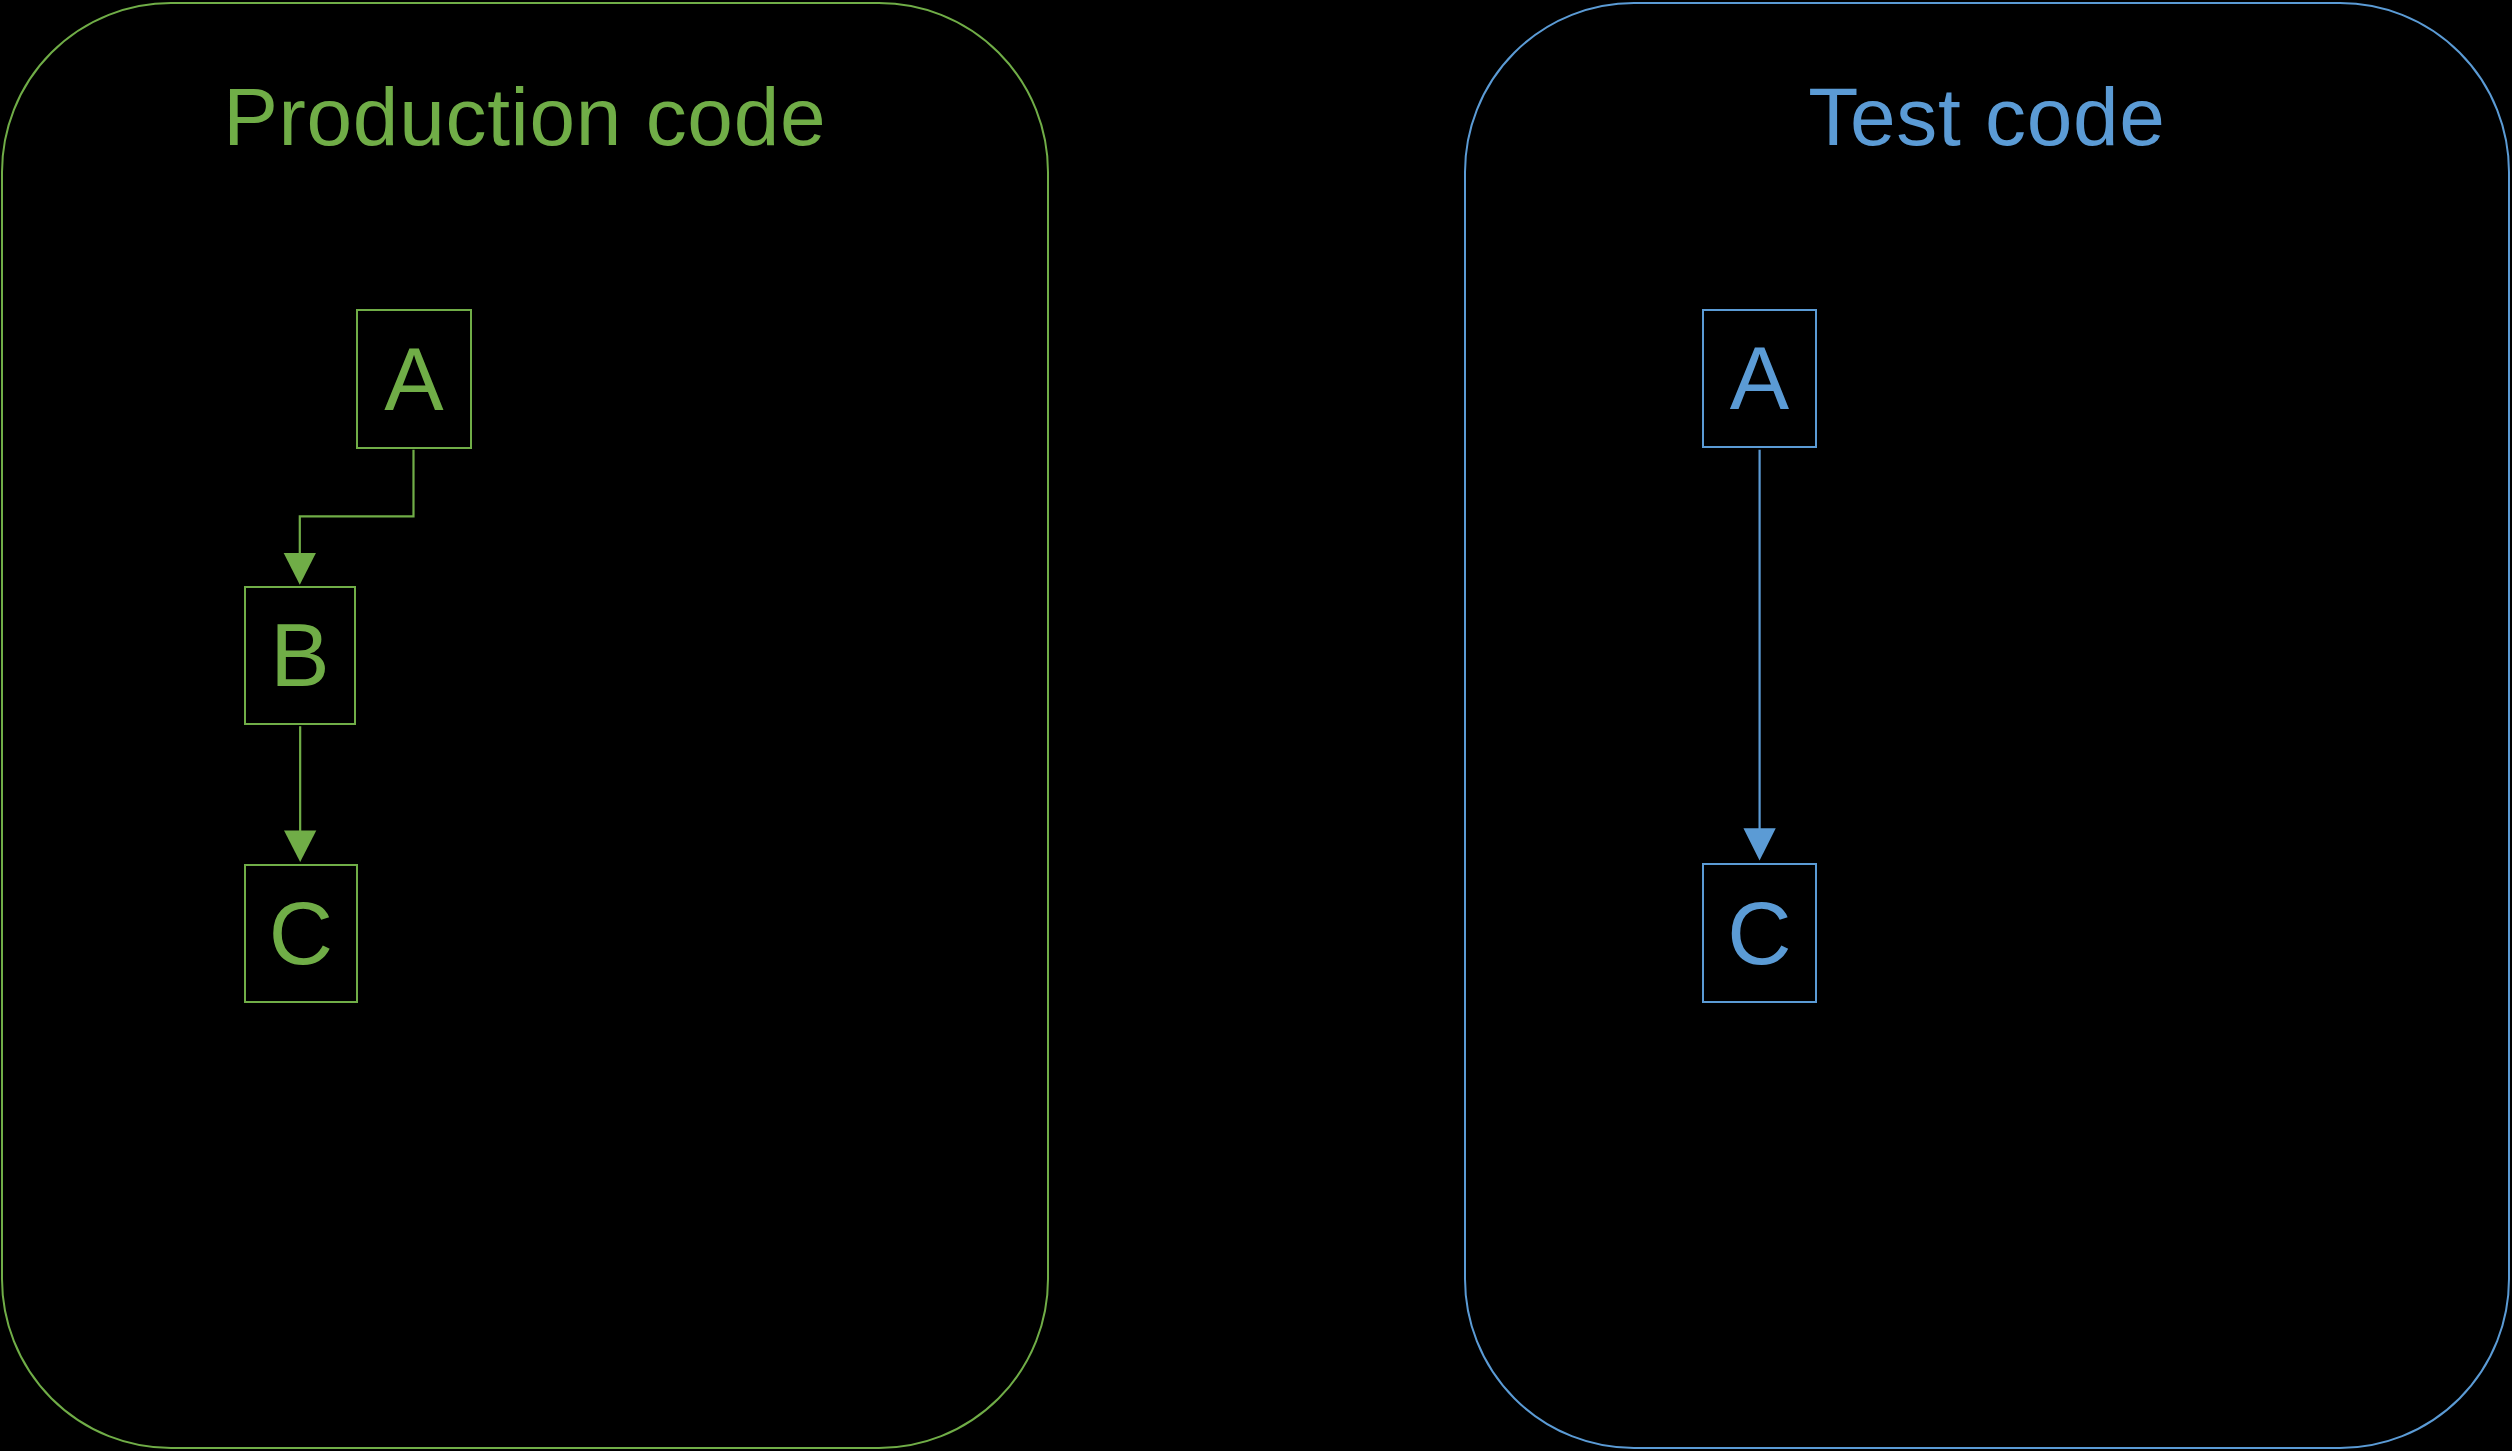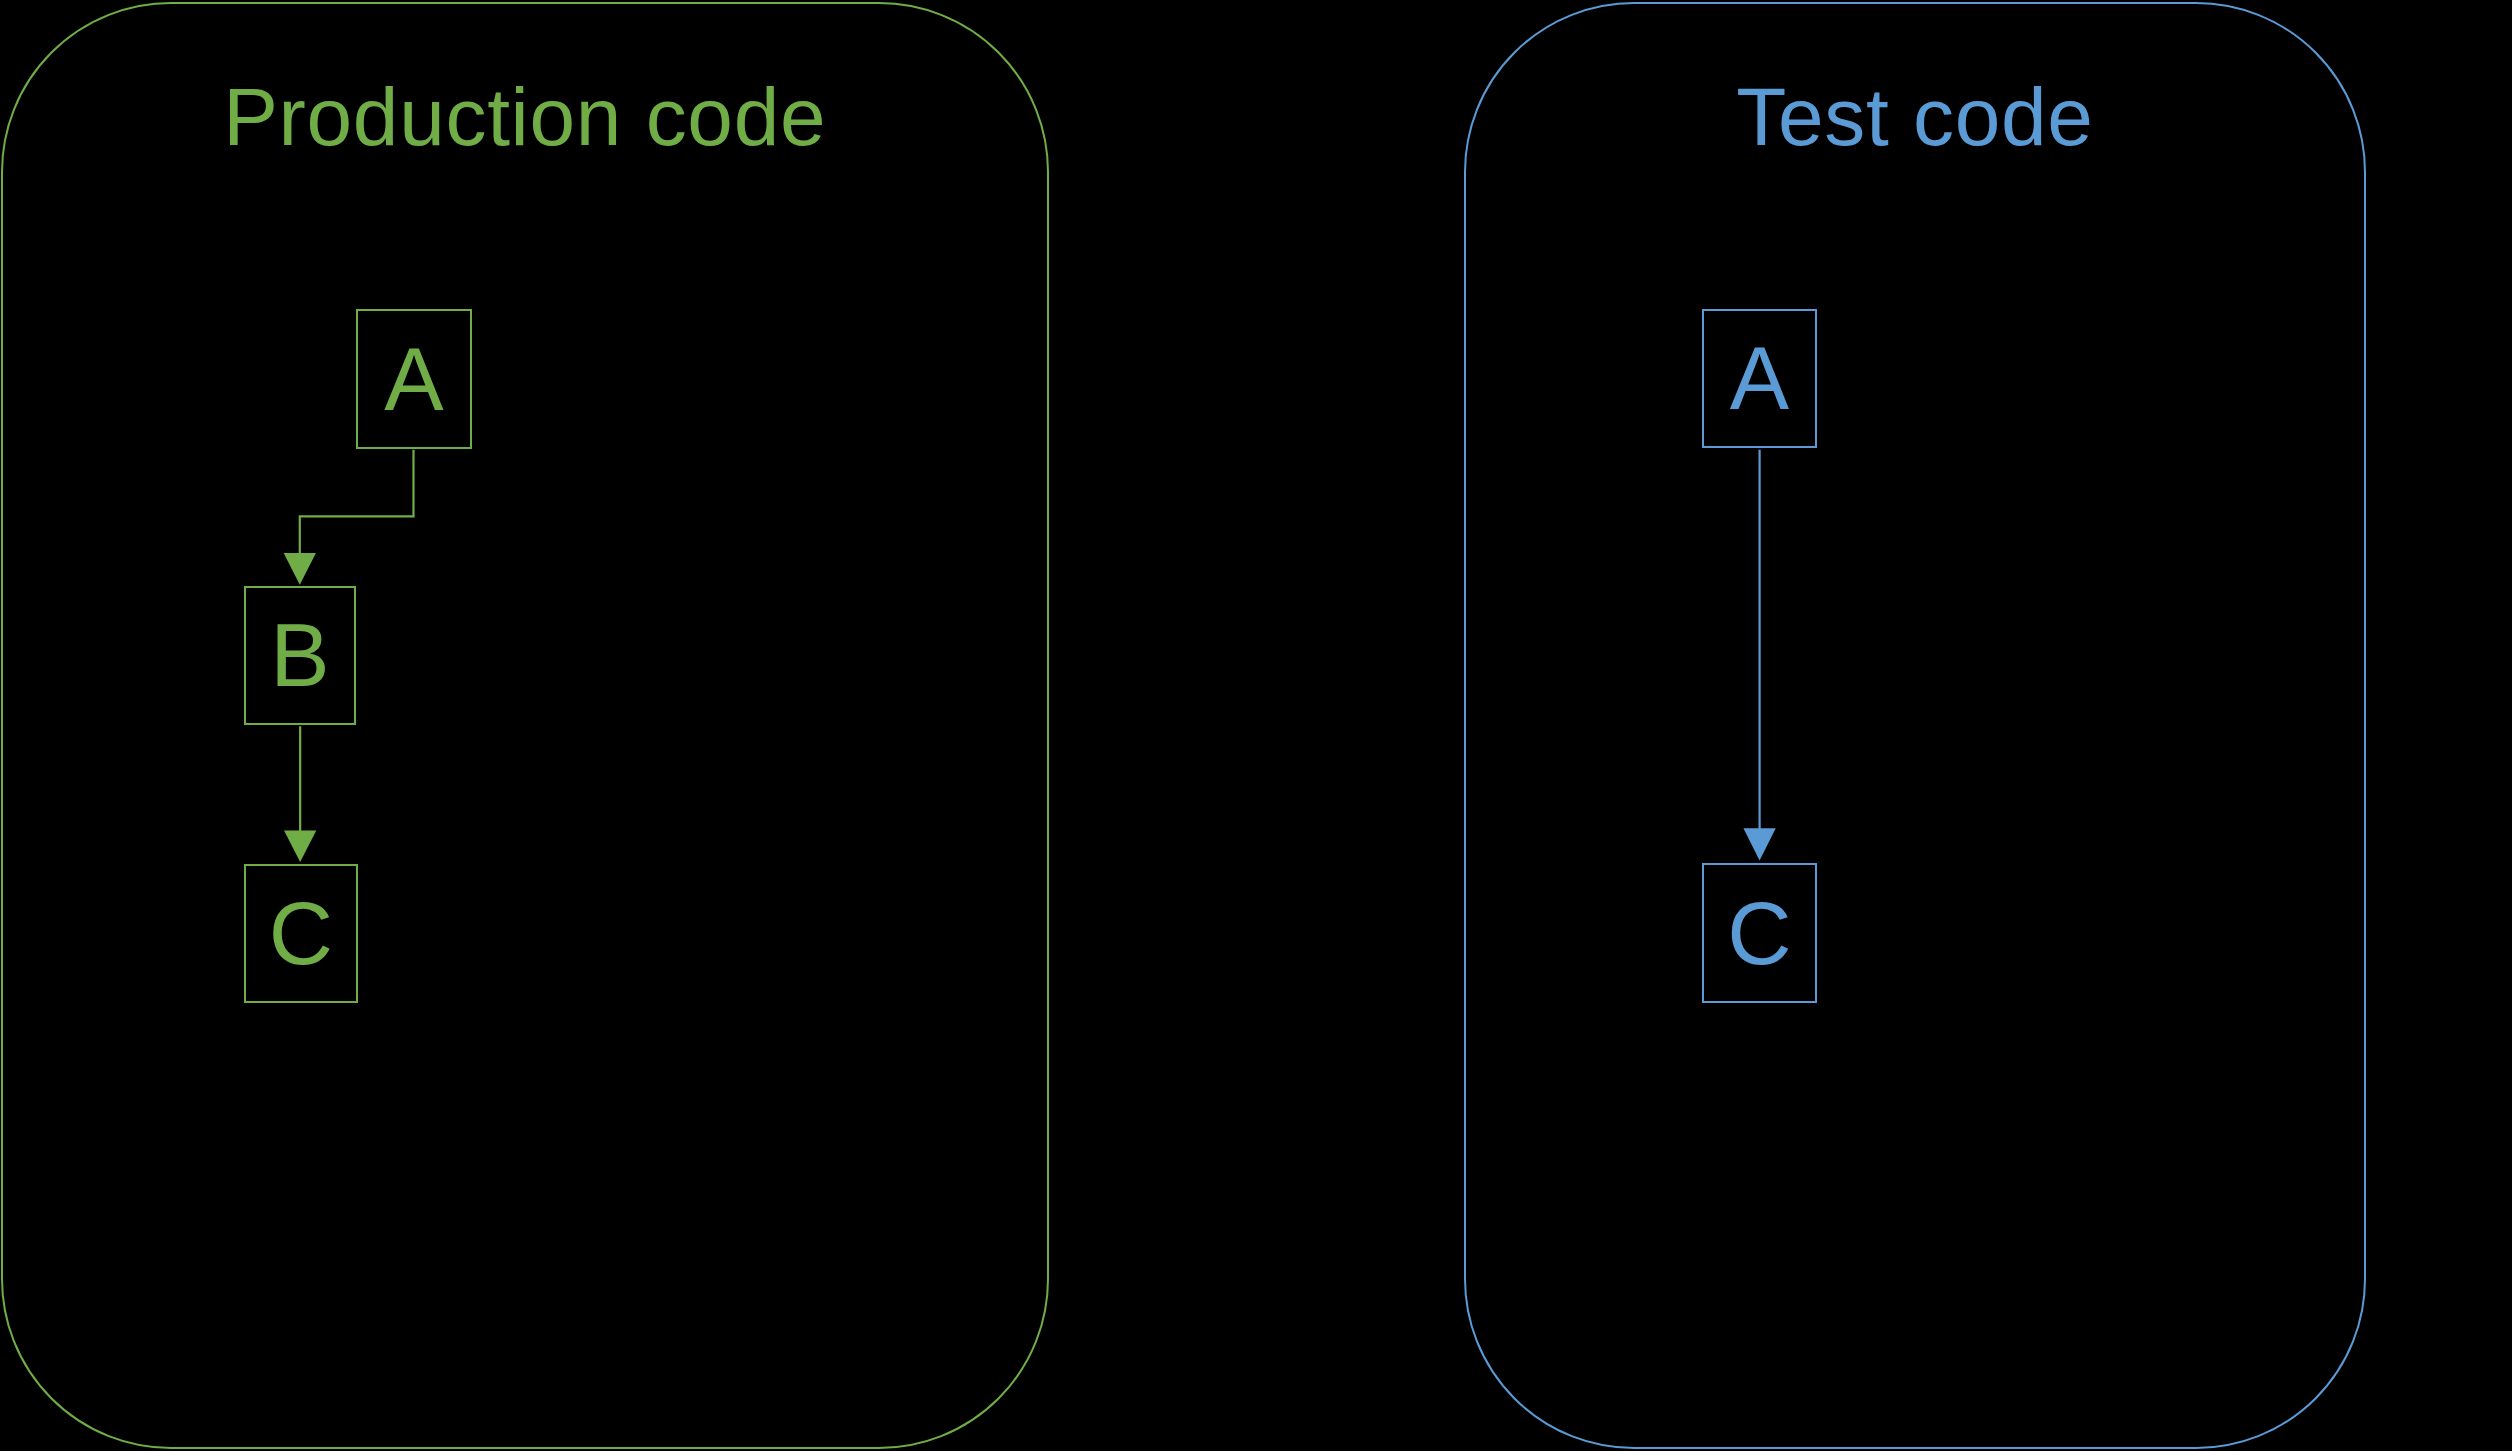--- a/index.html
+++ b/index.html
@@ -27,21 +27,21 @@
     border-radius: 170px;
     background: transparent;
   }
   .panel.production {
     left: 0.7px;
     width: 1048px;
     border: 2.2px solid var(--green);
   }
   .panel.test {
     left: 1464px;
-    width: 902px;
+    width: 1046px;
     border: 2.2px solid var(--blue);
     text-decoration: underline;
   }
   .panel-title {
     position: absolute;
     top: 72px;
     left: 0;
     right: 0;
     text-align: center;
     font-size: 82px;

